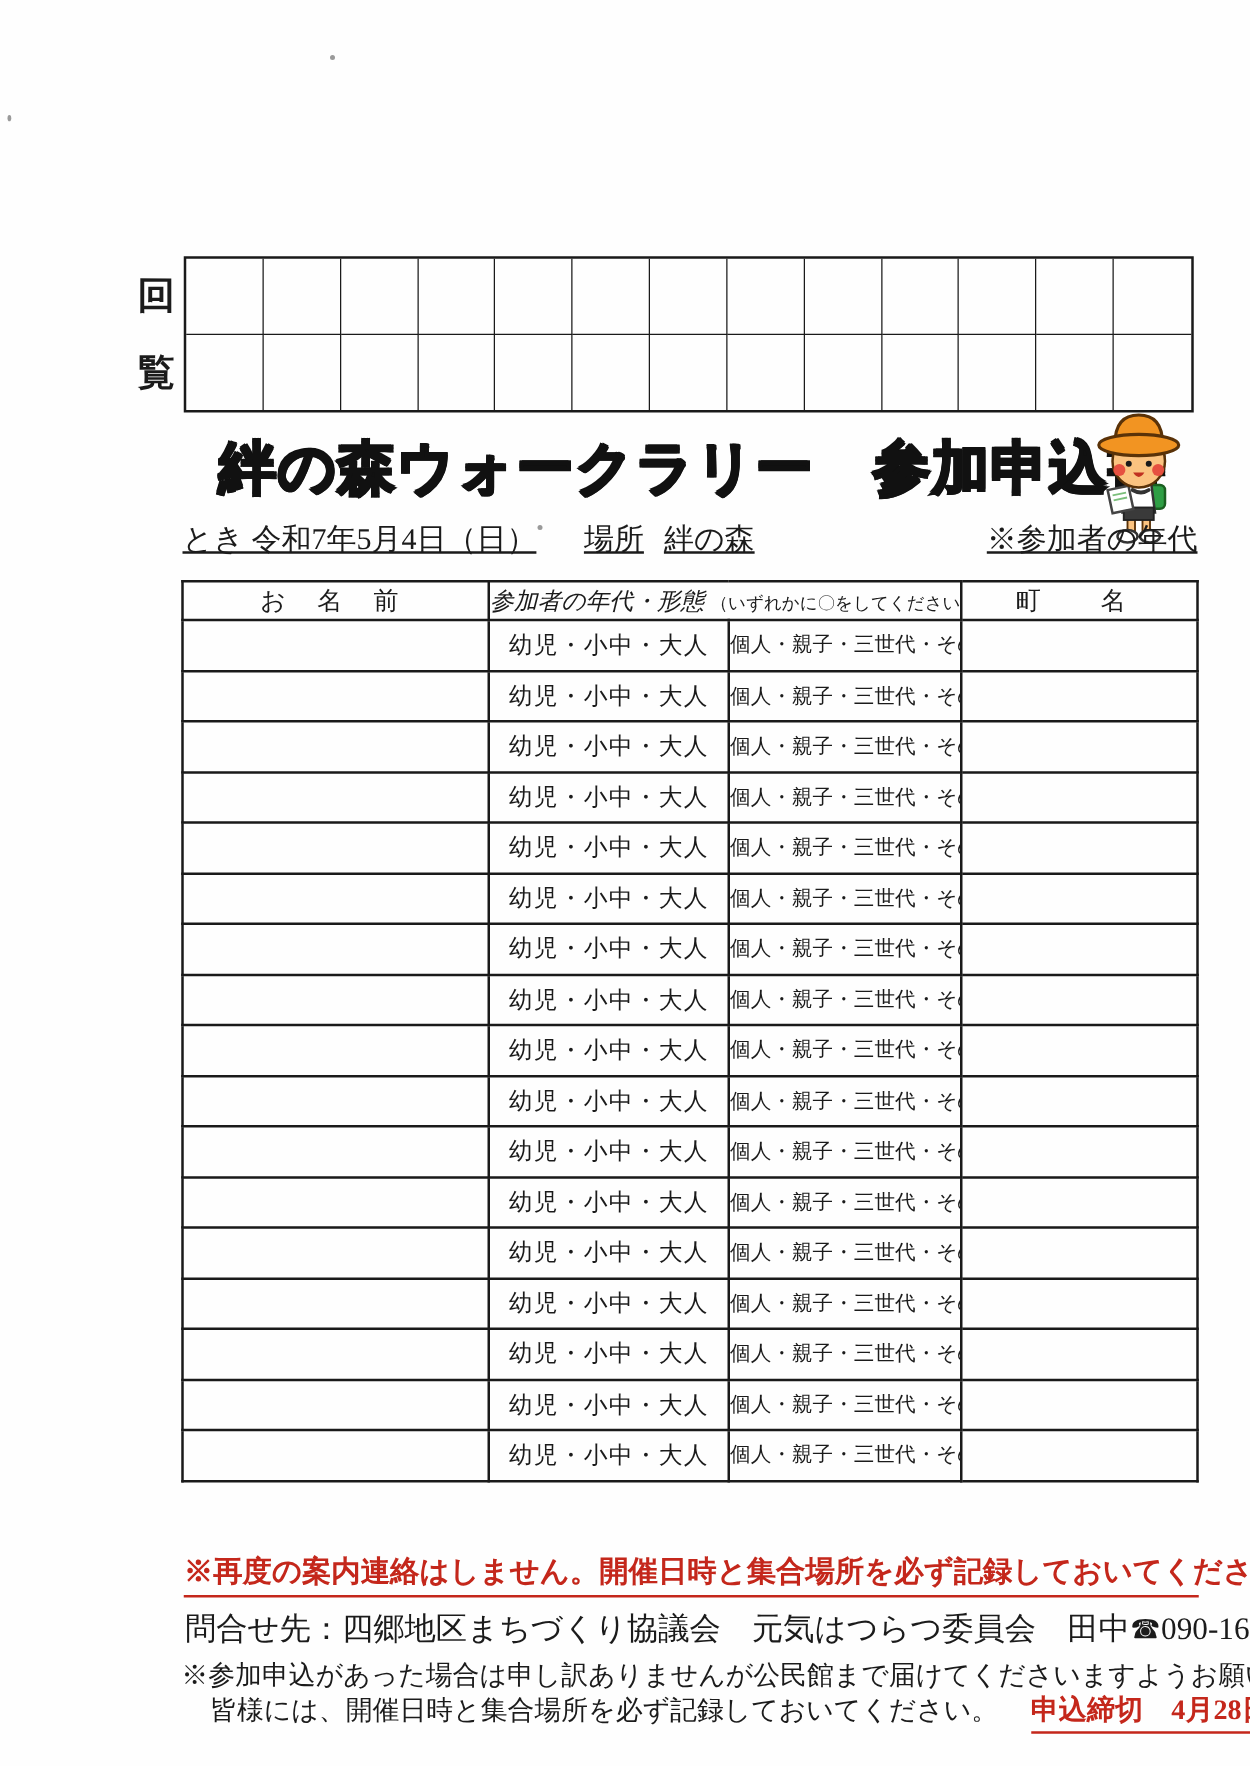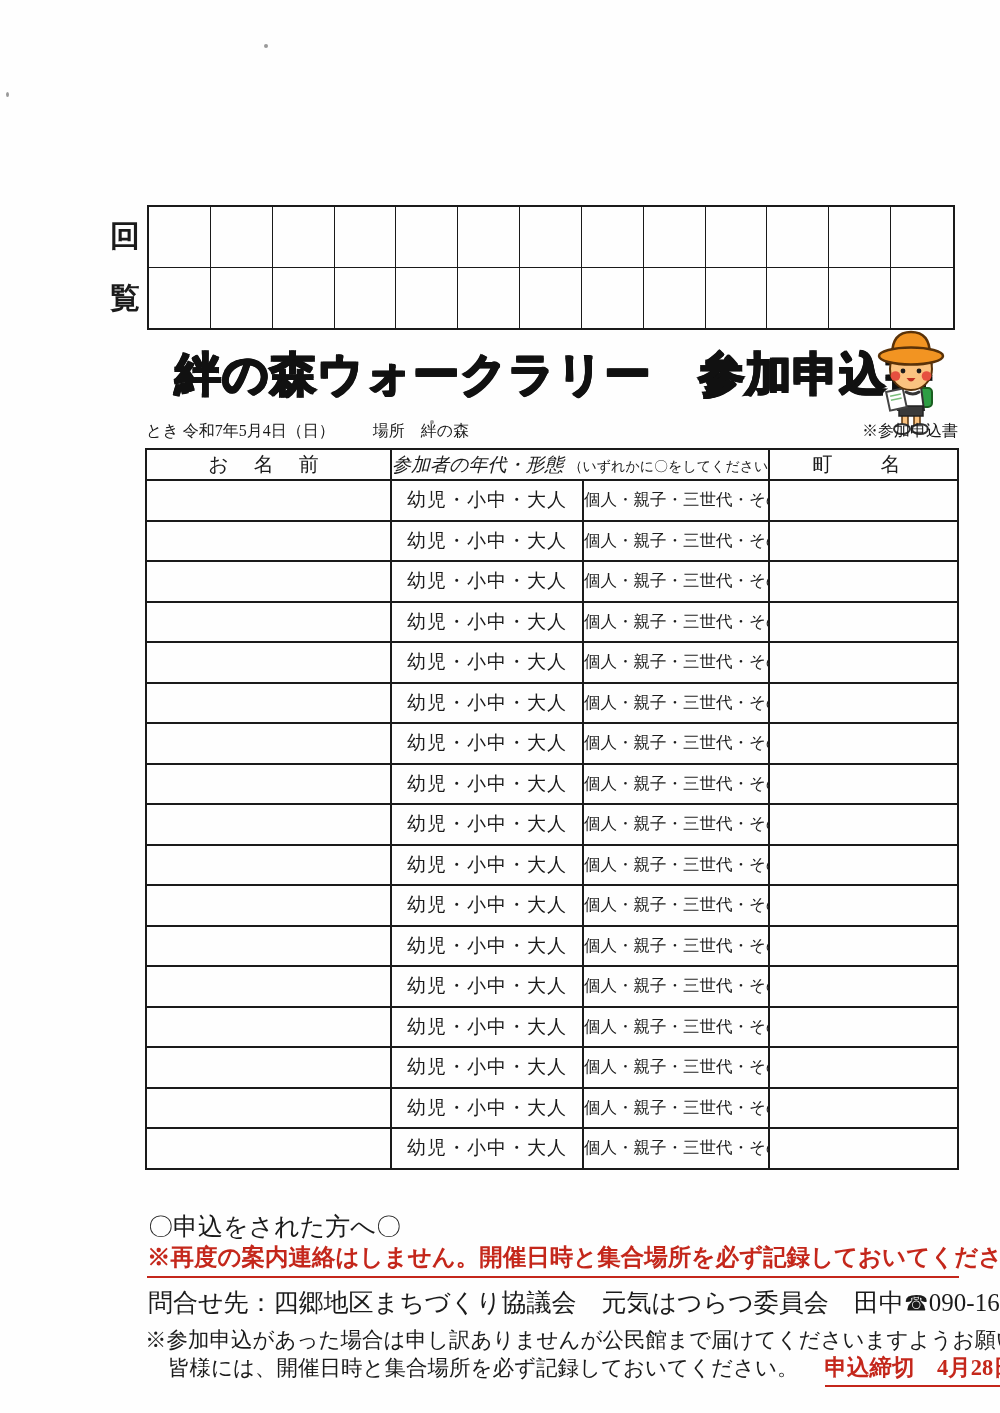--- a/index.html
+++ b/index.html
@@ -35,28 +35,28 @@
     font-family:"Liberation Sans","DejaVu Sans",sans-serif;
     font-size:46px;font-weight:900;letter-spacing:1px;color:#111;
     -webkit-text-stroke:2px #111;
     text-shadow:1px 1px 0 #111,-1px 1px 0 #111,1px -1px 0 #111,-1px -1px 0 #111;
     white-space:nowrap;
   }
   .mascot{position:absolute;right:-4px;top:-8px;}
   
   .info-line{
     position:absolute;left:146px;top:417px;width:812px;height:28px;
-    font-size:16px;display:flex;align-items:center;white-space:nowrap;
+    font-size:24px;display:flex;align-items:center;white-space:nowrap;text-decoration:underline;
   }
   .info-when{margin-right:38px;}
   .info-place{margin-right:16px;}
   .info-note{margin-left:auto;}
   
   table.apply{
-    position:absolute;left:145px;top:448px;width:812px;
+    position:absolute;left:145px;top:464px;width:812px;
     border-collapse:collapse;table-layout:fixed;
   }
   table.apply col.c-name{width:245px;}
   table.apply col.c-age{width:192px;}
   table.apply col.c-form{width:186px;}
   table.apply col.c-town{width:189px;}
   table.apply th,table.apply td{
     border:2px solid #1a1a1a;padding:0;box-sizing:border-box;
     font-weight:normal;overflow:hidden;white-space:nowrap;
   }
@@ -164,21 +164,21 @@
 
         <ellipse cx="50" cy="28" rx="32" ry="8.5" fill="#F29422" stroke="#5a3208" stroke-width="2.5"></ellipse>
       </svg>
     </div>
   </div>
 
   <div class="info-line">
     <span class="info-when">とき 令和7年5月4日（日）</span>
     <span class="info-place">場所</span>
     <span>絆の森</span>
-    <span class="info-note">※参加申込書</span>
+    <span class="info-note">※参加者の年代</span>
   </div>
 
   <table class="apply">
     <colgroup>
       <col class="c-name">
         <col class="c-age">
         <col class="c-form">
         <col class="c-town">
     </colgroup>
     <thead>
@@ -306,21 +306,20 @@
 
     <tr>
       <td class="name"></td>
       <td class="age">幼児・小中・大人</td>
       <td class="form">個人・親子・三世代・その他</td>
       <td class="town"></td>
     </tr>
   </tbody>
   </table>
 
-  <div class="f-heading">〇申込をされた方へ〇</div>
   <div class="f-red">※再度の案内連絡はしません。開催日時と集合場所を必ず記録しておいてください。</div>
   <div class="f-contact">問合せ先：四郷地区まちづくり協議会　元気はつらつ委員会　田中☎090-1622-2085</div>
   <div class="f-note1">※参加申込があった場合は申し訳ありませんが公民館まで届けてくださいますようお願いします。</div>
   <div class="f-note2">
     <span>皆様には、開催日時と集合場所を必ず記録しておいてください。</span><span class="f-deadline">申込締切　4月28日（月）</span>
   </div>
 
   <span class="speck" style="left:264px;top:44px;width:4px;height:4px;"></span>
   <span class="speck" style="left:6px;top:92px;width:3px;height:5px;"></span>
   <span class="speck" style="left:430px;top:420px;width:4px;height:4px;"></span>

